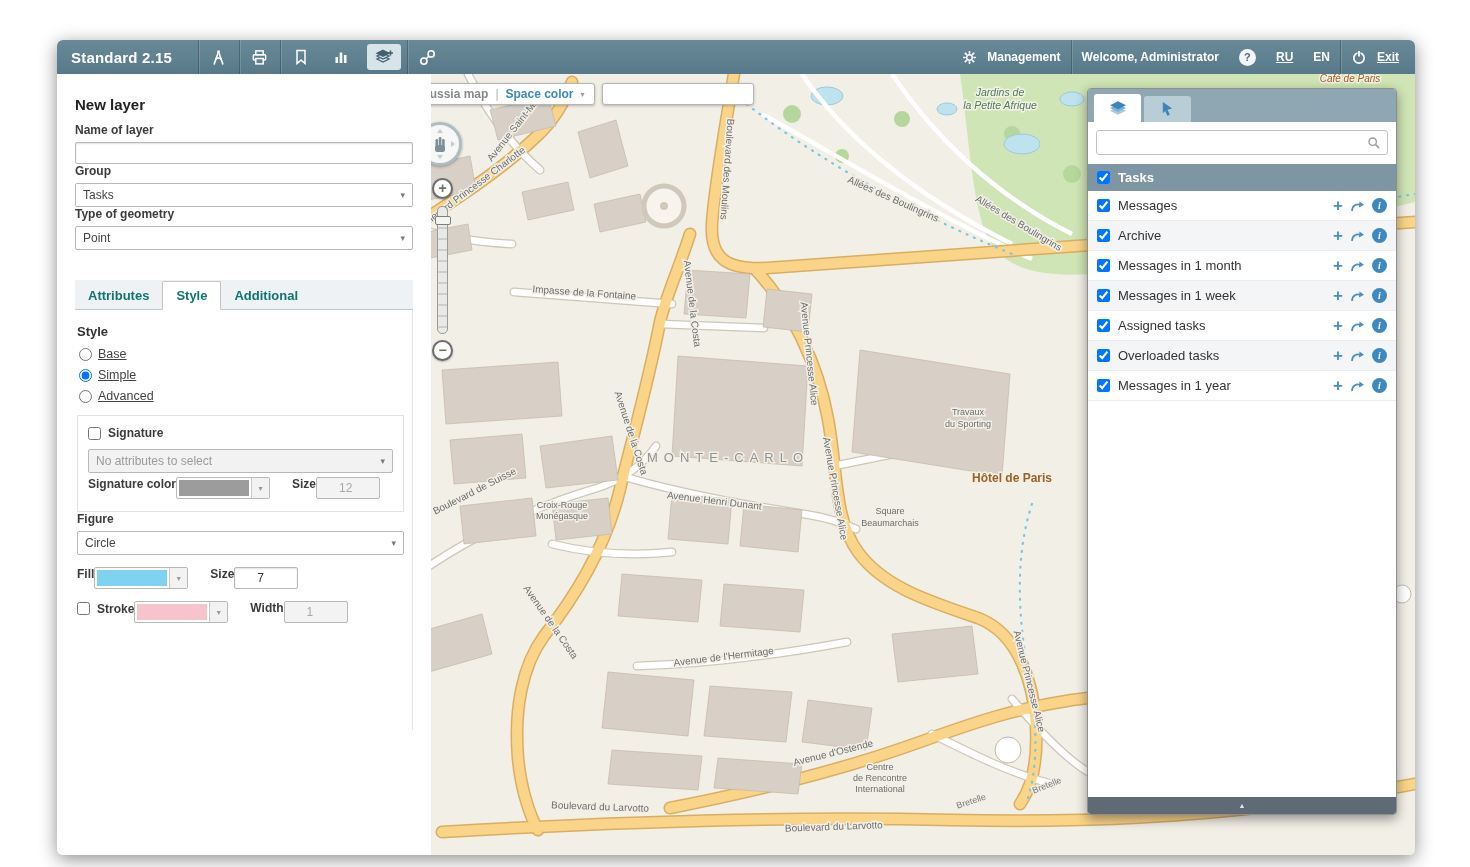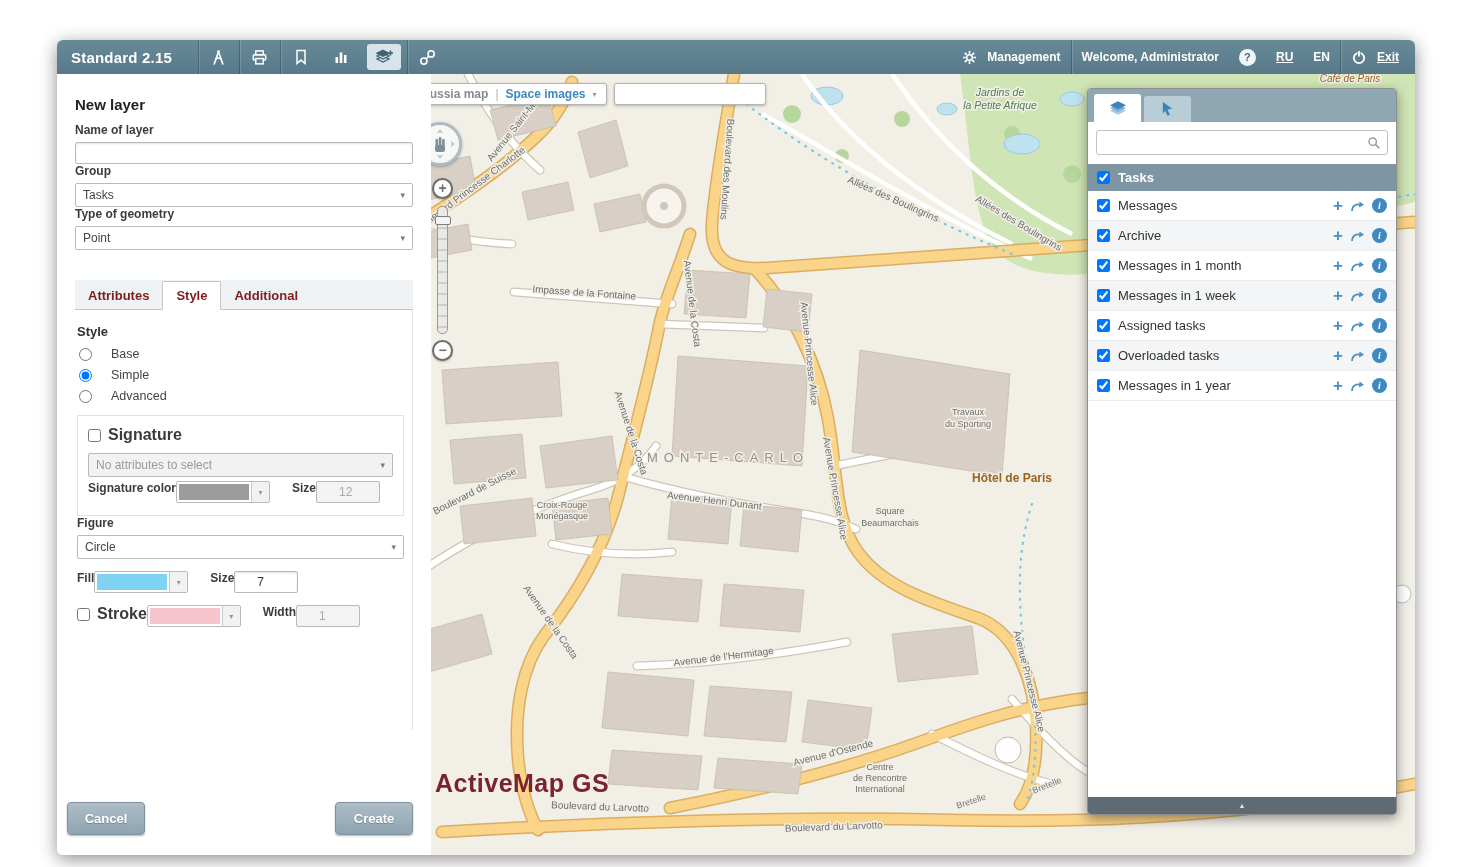--- a/index.html
+++ b/index.html
@@ -29,28 +29,28 @@
   .field-label { font-size:12px; font-weight:bold; color:#3c3c3c; margin:0 0 5px; }
   .txt { width:100%; height:22px; border:1px solid #b9b9b9; border-radius:2px; padding:0 22px; font-size:12px;
          box-shadow:inset 0 1px 2px rgba(0,0,0,.12); font-family:"Liberation Sans",sans-serif; color:#333; }
   .txt:disabled { background:#f3f3f3; color:#a8a8a8; box-shadow:none; }
   .selbox { height:24px; border:1px solid #b9b9b9; border-radius:2px; background:#fff; display:flex;
             align-items:center; padding:0 7px; font-size:12px; color:#444; cursor:pointer; }
   .selbox .arr { margin-left:auto; color:#7a7a7a; font-size:9px; }
   .selbox.disabled { background:#f2f2f2; color:#9a9a9a; cursor:default; }
 
   .form-tabs { display:flex; align-items:flex-end; background:#eef2f4; border-bottom:1px solid #c6c6c6; margin-top:30px; height:30px; }
-  .form-tab { padding:6px 13px; font-size:13px; font-weight:bold; color:#7f1d1d; cursor:pointer; }
+  .form-tab { padding:6px 13px; font-size:13px; font-weight:bold; color:#0f766e; cursor:pointer; }
   .form-tab.active { background:#fff; border:1px solid #c6c6c6; border-bottom:1px solid #fff; margin-bottom:-1px; border-radius:2px 2px 0 0; }
 
   .tab-content { padding:14px 8px 0 2px; border-right:1px solid #e3e3e3; min-height:420px; }
   .sec-title { font-size:13px; font-weight:bold; margin-bottom:8px; }
-  .radio-row { display:flex; align-items:center; gap:19px; margin:7px 2px; font-size:12.5px; color:#444; }
+  .radio-row { display:flex; align-items:center; gap:6px; margin:7px 2px; font-size:12.5px; color:#444;text-decoration:underline; }
   .chk-row { display:flex; align-items:center; gap:7px; font-size:12.5px; }
-  .chk-row .b { font-weight:bold; color:#3c3c3c; font-size:16px; }
+  .chk-row .b { font-weight:bold; color:#3c3c3c; font-size:12px; }
   .sig-box { border:1px solid #e2e2e2; margin-top:12px; padding:10px 10px 12px; }
   .pair-row { display:flex; gap:22px; margin-top:4px; }
   .pair-col { display:flex; flex-direction:row; }
   .swatch-ctl { display:flex; width:94px; height:22px; border:1px solid #b9b9b9; border-radius:2px; background:#fff; }
   .swatch { flex:1; margin:2px; }
   .swatch-arr { width:18px; border-left:1px solid #c9c9c9; background:#f2f2f2; display:flex;
                 align-items:center; justify-content:center; color:#999; font-size:8px; }
   .small { width:64px; }
 
   .lp-footer { position:absolute; left:10px; right:18px; bottom:20px; display:flex; justify-content:space-between; }
@@ -328,24 +328,20 @@
             </div>
           </div>
           <div class="pair-col">
             <div class="field-label" style="margin-top:0">Width</div>
             <input class="txt small" type="text" disabled="" value="1" style="">
           </div>
         </div>
       </div>
     </div>
 
-    <div class="lp-footer">
-      <div class="btn">Cancel</div>
-      <div class="btn">Create</div>
-    </div>
   </div>
 
   <div class="map-region">
     <svg class="map-svg" viewBox="0 0 1043 781" preserveAspectRatio="none">
       <defs>
         <path id="y1" d="M362,0 C352,60 342,115 340,150 C338,185 355,196 395,194 L1043,148"></path>
         <path id="y2" d="M383,195 C420,235 446,290 456,345 C466,400 462,445 486,478 C512,514 560,528 606,544 C648,560 662,612 664,652 C666,692 658,716 648,730"></path>
         <path id="y3" d="M318,160 C305,200 294,222 288,248 C276,310 260,365 248,415 C234,473 202,524 172,562 C150,592 142,636 146,684 C149,716 158,742 166,756"></path>
         <path id="y4" d="M6,176 C60,140 120,105 165,62 C180,48 192,30 200,8"></path>
         <path id="y5" d="M298,734 C380,718 470,696 548,668 C606,647 646,634 700,626 L830,610"></path>
@@ -504,21 +500,21 @@
       <text class="lbl-road-sm" transform="translate(600,730) rotate(-18)">Bretelle</text>
       <text class="lbl-road-sm" transform="translate(676,714) rotate(-22)">Bretelle</text>
       <text class="lbl-place anch-start" transform="translate(8,726)">Larvotto</text>
     </svg>
 
     <div class="map-topbar">
       <div class="basemap-pill">
         <span class="mini-arr">▾</span>
         <span class="bm-gray">Russia map</span>
         <span class="bm-sep">|</span>
-        <span class="bm-blue">Space images</span>
+        <span class="bm-blue">Space color</span>
         <span class="mini-arr">▾</span>
       </div>
       <div class="map-search">
         <input type="text" value="" style="">
         <svg width="14" height="14" viewBox="0 0 16 16" style="margin-right:5px">
             <circle cx="6.5" cy="6.5" r="4.2" fill="none" stroke="#8a8a8a" stroke-width="1.6"></circle>
             <line x1="9.8" y1="9.8" x2="14" y2="14" stroke="#8a8a8a" stroke-width="1.8"></line>
           </svg>
       </div>
     </div>
@@ -542,34 +538,20 @@
           <rect x="12" y="18" width="10" height="7" rx="2.5"></rect>
         </g>
       </svg>
     </div>
     <div class="zoom-btn zoom-plus"><span>+</span></div>
     <div class="zoom-slider">
       <div class="zoom-handle"></div>
     </div>
     <div class="zoom-btn zoom-minus"><span>−</span></div>
 
-    <div class="map-logo">
-      <svg width="32" height="32" viewBox="0 0 32 32">
-        <rect x="2" y="4" width="8" height="8" fill="#5aa54b"></rect>
-        <rect x="12" y="2" width="8" height="8" fill="#e8903a" transform="rotate(8 16 6)"></rect>
-        <rect x="22" y="4" width="8" height="8" fill="#3f8ec7"></rect>
-        <rect x="2" y="14" width="8" height="8" fill="#c94f43"></rect>
-        <rect x="12" y="14" width="8" height="8" fill="#f2c23d"></rect>
-        <rect x="22" y="14" width="8" height="8" fill="#55b8ad"></rect>
-        <rect x="2" y="24" width="8" height="8" fill="#7a5ba8"></rect>
-        <rect x="12" y="24" width="8" height="8" fill="#4a9e55"></rect>
-        <rect x="22" y="24" width="8" height="8" fill="#d26a9c"></rect>
-      </svg>
-      <span class="map-logo-text">ActiveMap GS</span>
-    </div>
   </div>
 
   <div class="layers-panel">
     <div class="panel-tabs">
       <div class="panel-tab active">
         <svg width="20" height="16" viewBox="0 0 16 14">
           <polygon points="8,6 15,9.5 8,13 1,9.5" fill="#a9c9e2"></polygon>
           <polygon points="8,3.5 15,7 8,10.5 1,7" fill="#7fb0d6"></polygon>
           <polygon points="8,1 15,4.5 8,8 1,4.5" fill="#3d84bb"></polygon>
         </svg>

